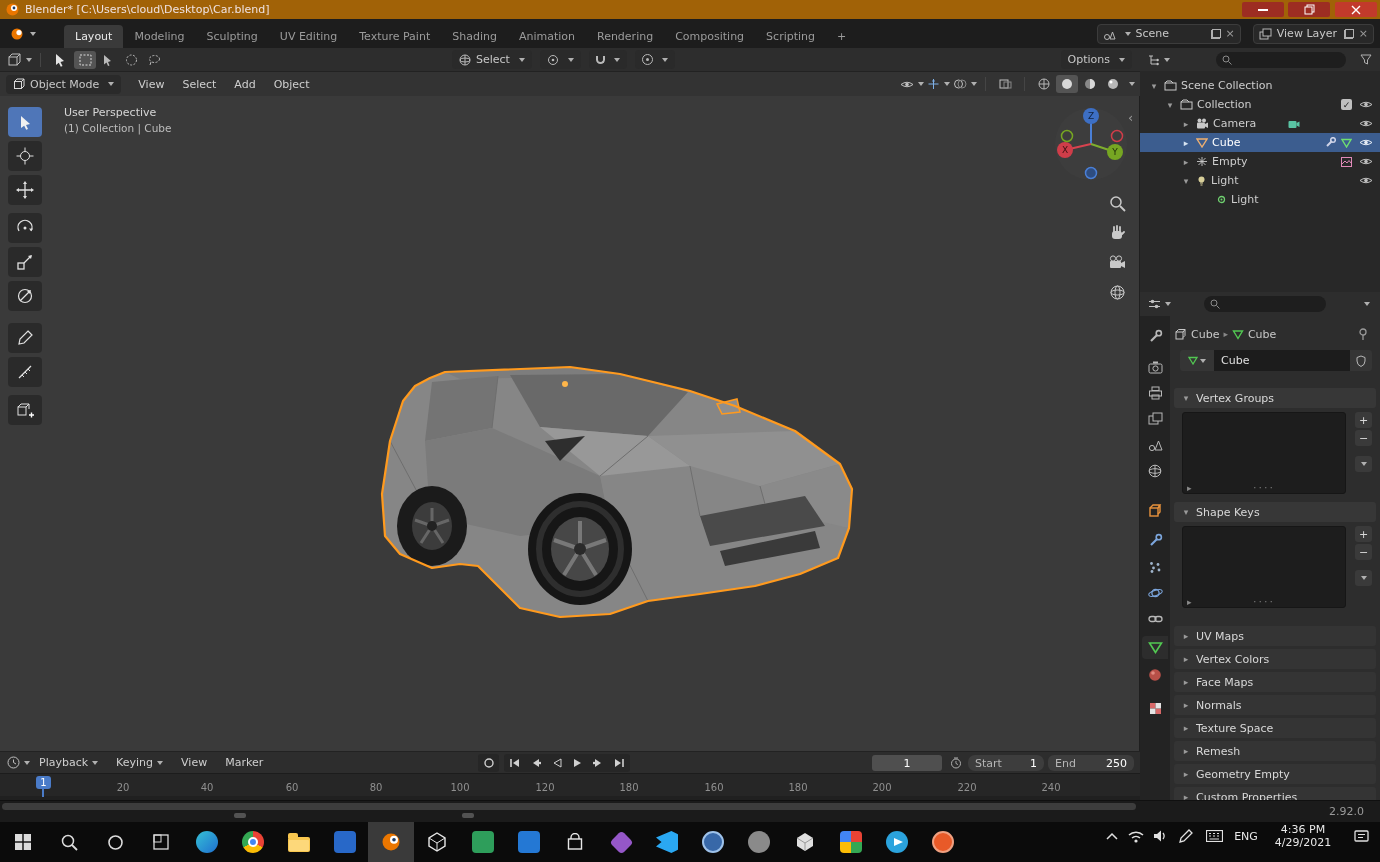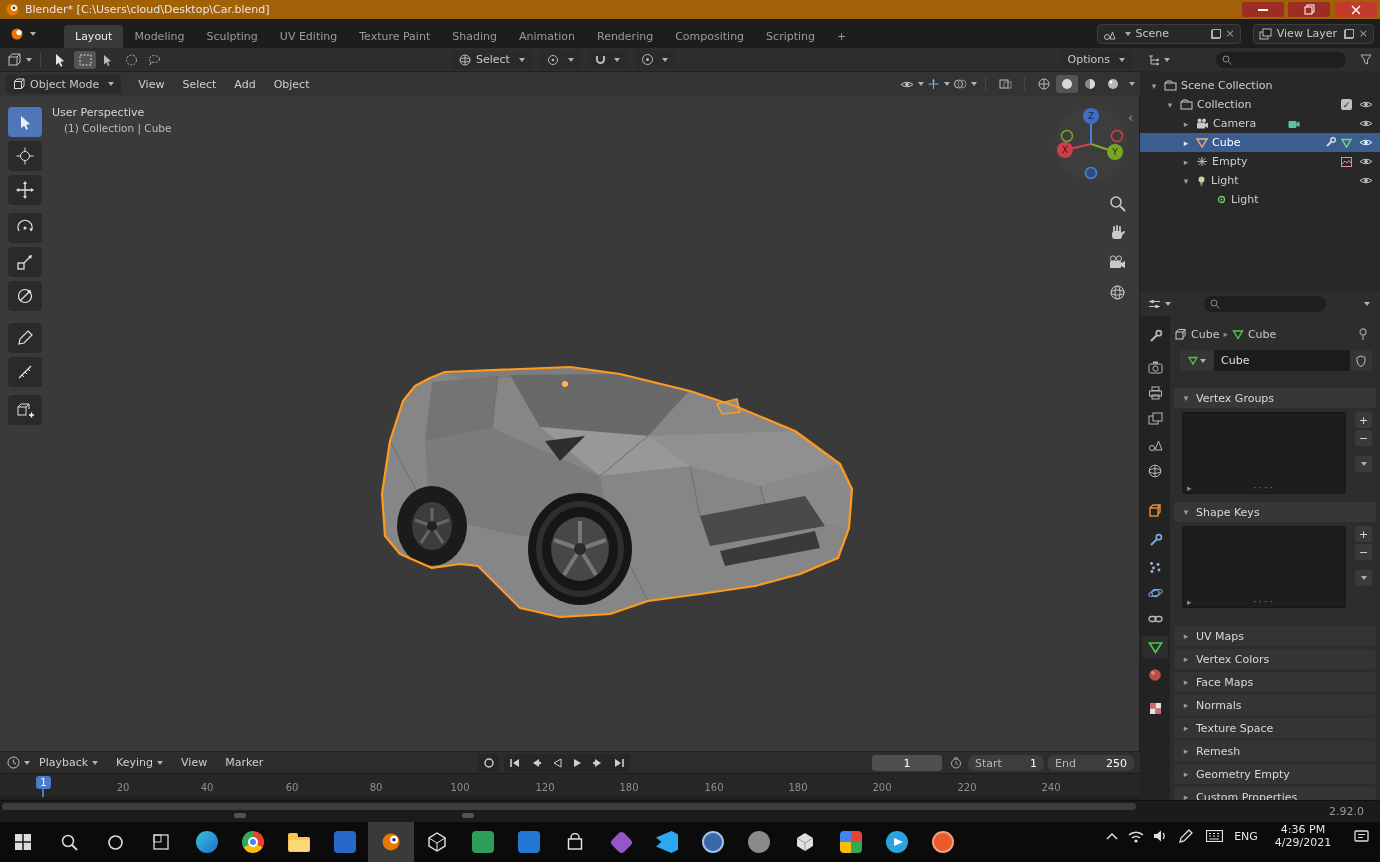--- a/index.html
+++ b/index.html
@@ -284,21 +284,21 @@
             <circle cx="6" cy="6" r="5" fill="#b8b8b8"></circle>
             <circle cx="4" cy="4" r="1.5" fill="#fff"></circle>
           </svg>
         </div>
       <span class="caret"></span>
     </div>
   </div>
 </div>
 
 <div id="viewport">
-  <div class="abs" style="left:52px;top:10px;color:#d6d6d6">User Perspective</div>
+  <div class="abs" style="left:64px;top:10px;color:#d6d6d6">User Perspective</div>
   <div class="abs" style="left:64px;top:26px;color:#bdbdbd;font-size:10.5px">(1) Collection | Cube</div>
 
   <div class="vtool on" style="top:11px">
       <svg width="13" height="15">
         <path d="M2,1 L11,9 L7,10 L9,14 L7.2,14.8 L5.2,10.8 L2,13 Z" fill="#f0f0f0"></path>
       </svg>
     </div>
   <div class="vtool" style="top:45px">
       <svg width="18" height="18">
         <circle cx="9" cy="9" r="4.5" fill="none" stroke="#e0e0e0"></circle>

